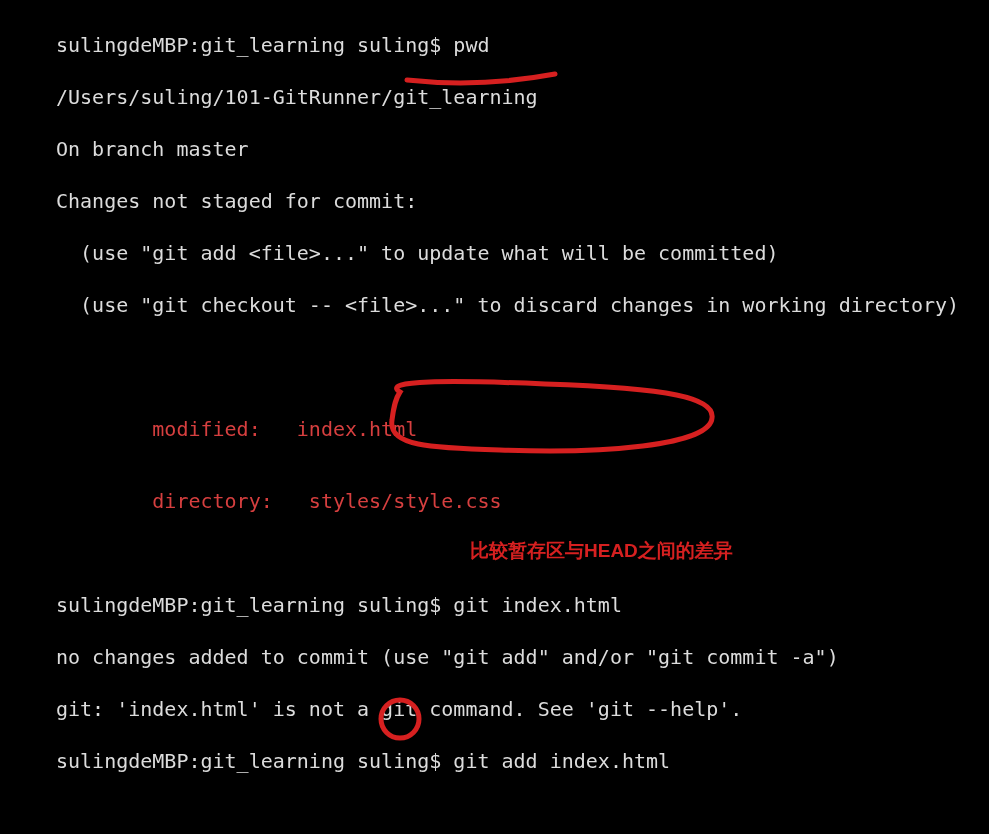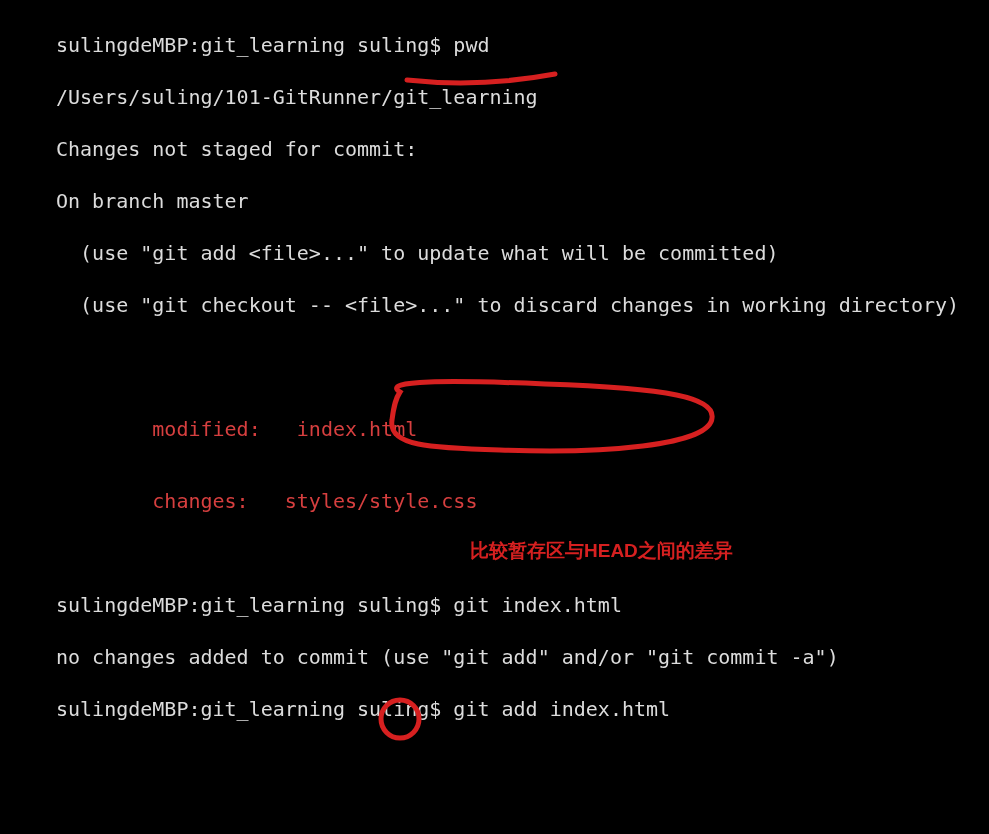--- a/index.html
+++ b/index.html
@@ -36,30 +36,31 @@
     font-size:19px;
     margin-top:36px;
   }
 </style>
 </head>
 <body>
 
 <div class="terminal">
 <div class="line"><span>sulingdeMBP:git_learning suling$ </span><span>pwd</span></div>
 <div class="line">/Users/suling/101-GitRunner/git_learning</div>
+<div class="line">On branch master</div>
 <div class="line">Changes not staged for commit:</div>
-<div class="line">On branch master</div>
 <div class="line">  (use "git add &lt;file&gt;..." to update what will be committed)</div>
 <div class="line">  (use "git checkout -- &lt;file&gt;..." to discard changes in working directory)</div>
 <div class="line">&nbsp;</div>
 <div class="line red">        <span>modified:   index.html</span></div>
-<div class="line red">        <span>changes:   styles/style.css</span></div>
+<div class="line red">        <span>directory:   styles/style.css</span></div>
 <div class="line">&nbsp;</div>
 <div class="line"><span>sulingdeMBP:git_learning suling$ </span><span>git index.html</span></div>
 <div class="line">no changes added to commit (use "git add" and/or "git commit -a")</div>
+<div class="line">git: 'index.html' is not a git command. See 'git --help'.</div>
 <div class="line"><span>sulingdeMBP:git_learning suling$ </span><span>git add index.html</span></div>
 
 
 
 
 
 
 
 
 

